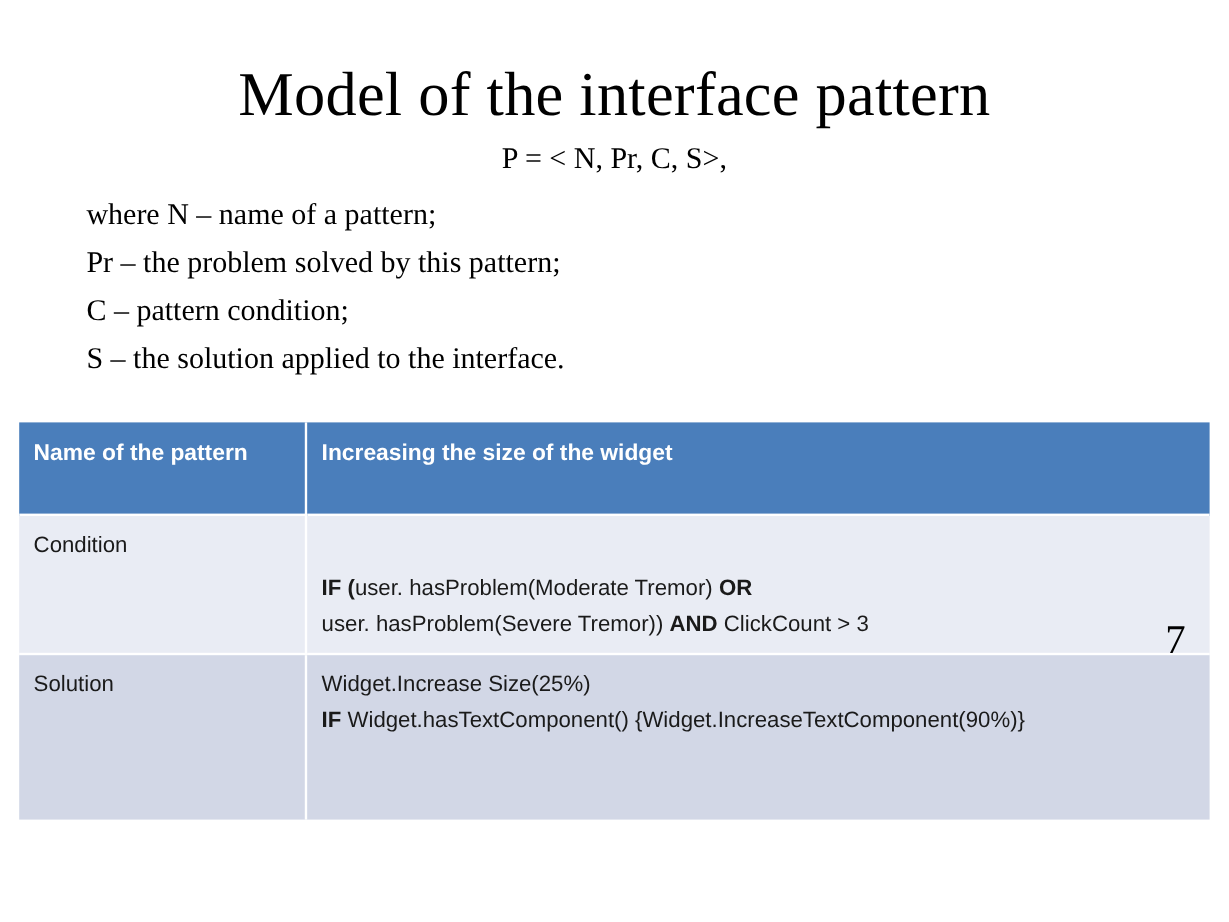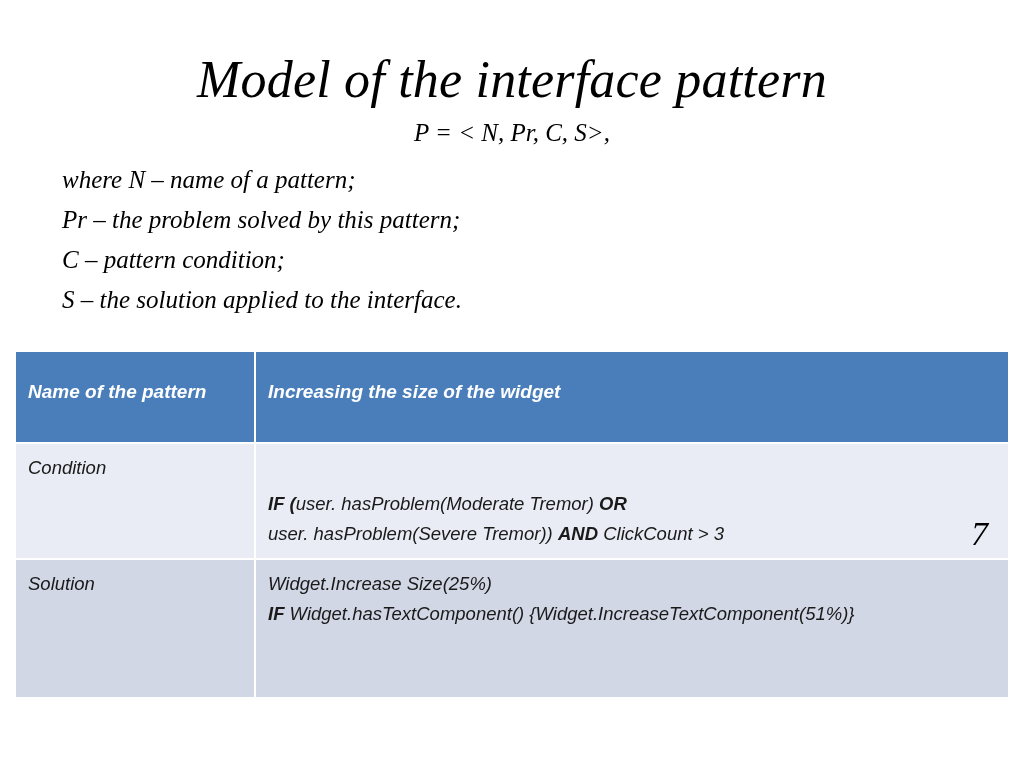--- a/index.html
+++ b/index.html
@@ -14,21 +14,20 @@
     overflow: hidden;
     position: relative;
   }
 
   
   .slide {
     position: relative;
     width: 1024px;
     height: 572px;
     background: #ffffff;
-    font-style: italic;
   }
 
   
   .slide-title {
     position: absolute;
     left: 0;
     top: 14px;
     width: 1024px;
     text-align: center;
     font-family: "Liberation Serif", "DejaVu Serif", serif;
@@ -49,21 +48,21 @@
     text-align: center;
     font-family: "Liberation Serif", "DejaVu Serif", serif;
     font-size: 25px;
     line-height: 30px;
     color: #000000;
   }
 
   
   .definitions {
     position: absolute;
-    left: 62px;
+    left: 72px;
     top: 160px;
     width: 880px;
   }
   .def-line {
     font-family: "Liberation Serif", "DejaVu Serif", serif;
     font-size: 25px;
     line-height: 40px;
     color: #000000;
     white-space: nowrap;
   }
@@ -93,21 +92,21 @@
   }
   .col-label { width: 216px; }
 
   
   tr.header-row td {
     background: #4a7ebb;
     color: #ffffff;
     font-weight: bold;
     font-size: 19px;
     line-height: 31px;
-    padding-top: 24px;
+    padding-top: 10px;
     padding-bottom: 10px;
     height: 56px;
   }
 
   
   tr.row-dark td { background: #d2d7e6; }
   tr.row-light td { background: #e9ecf4; }
 
   tr.row-solution td {
     padding-bottom: 68px;
@@ -155,21 +154,21 @@
         <td class="col-label">Condition</td>
         <td class="last-col">
             <span class="cell-line" style="display: block; margin-top: 36px;"><b class="kw">IF (</b><span>user. hasProblem(Moderate Tremor) </span><b class="kw">OR</b></span>
             <span class="cell-line" style="display: block;"><span>user. hasProblem(Severe Tremor)) </span><b class="kw">AND</b><span> ClickCount &gt; 3</span></span>
           </td>
       </tr>
       <tr class="row-dark row-solution">
         <td class="col-label">Solution</td>
         <td class="last-col">
             <span class="cell-line" style="display: block;"><span>Widget.Increase Size(25%)</span></span>
-            <span class="cell-line" style="display: block;"><b class="kw">IF</b><span> Widget.hasTextComponent() {Widget.IncreaseTextComponent(51%)}</span></span>
+            <span class="cell-line" style="display: block;"><b class="kw">IF</b><span> Widget.hasTextComponent() {Widget.IncreaseTextComponent(90%)}</span></span>
           </td>
       </tr>
     </tbody>
   </table>
 
   <div class="page-number">7</div>
 
 </div>
 
 </body></html>

